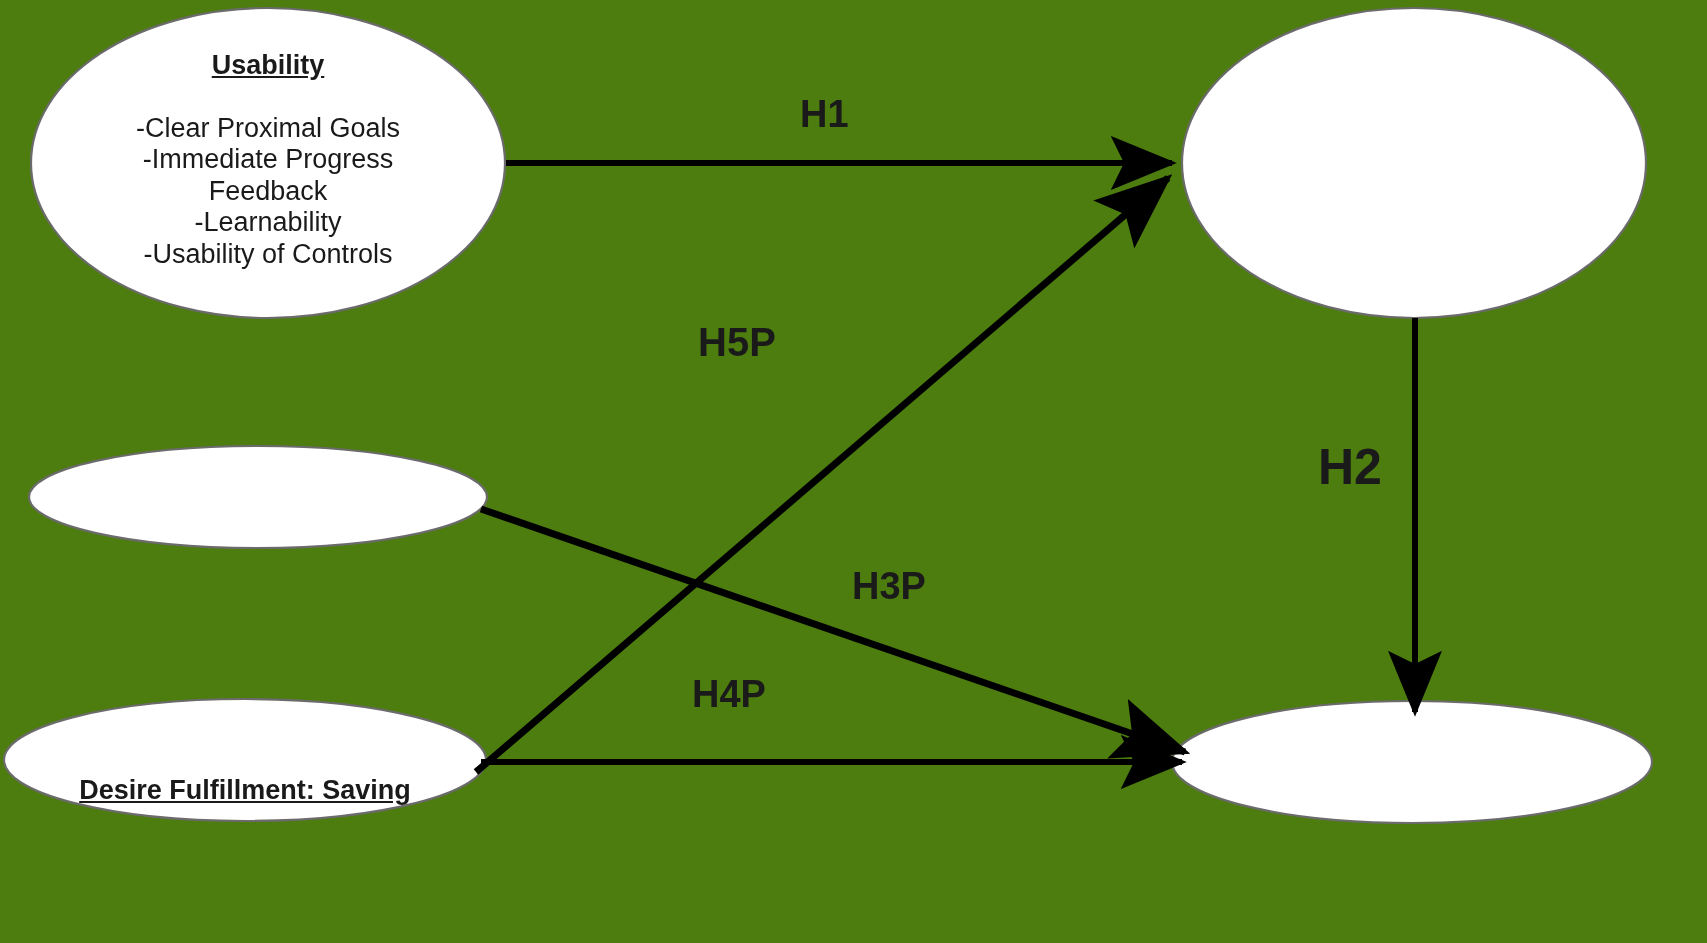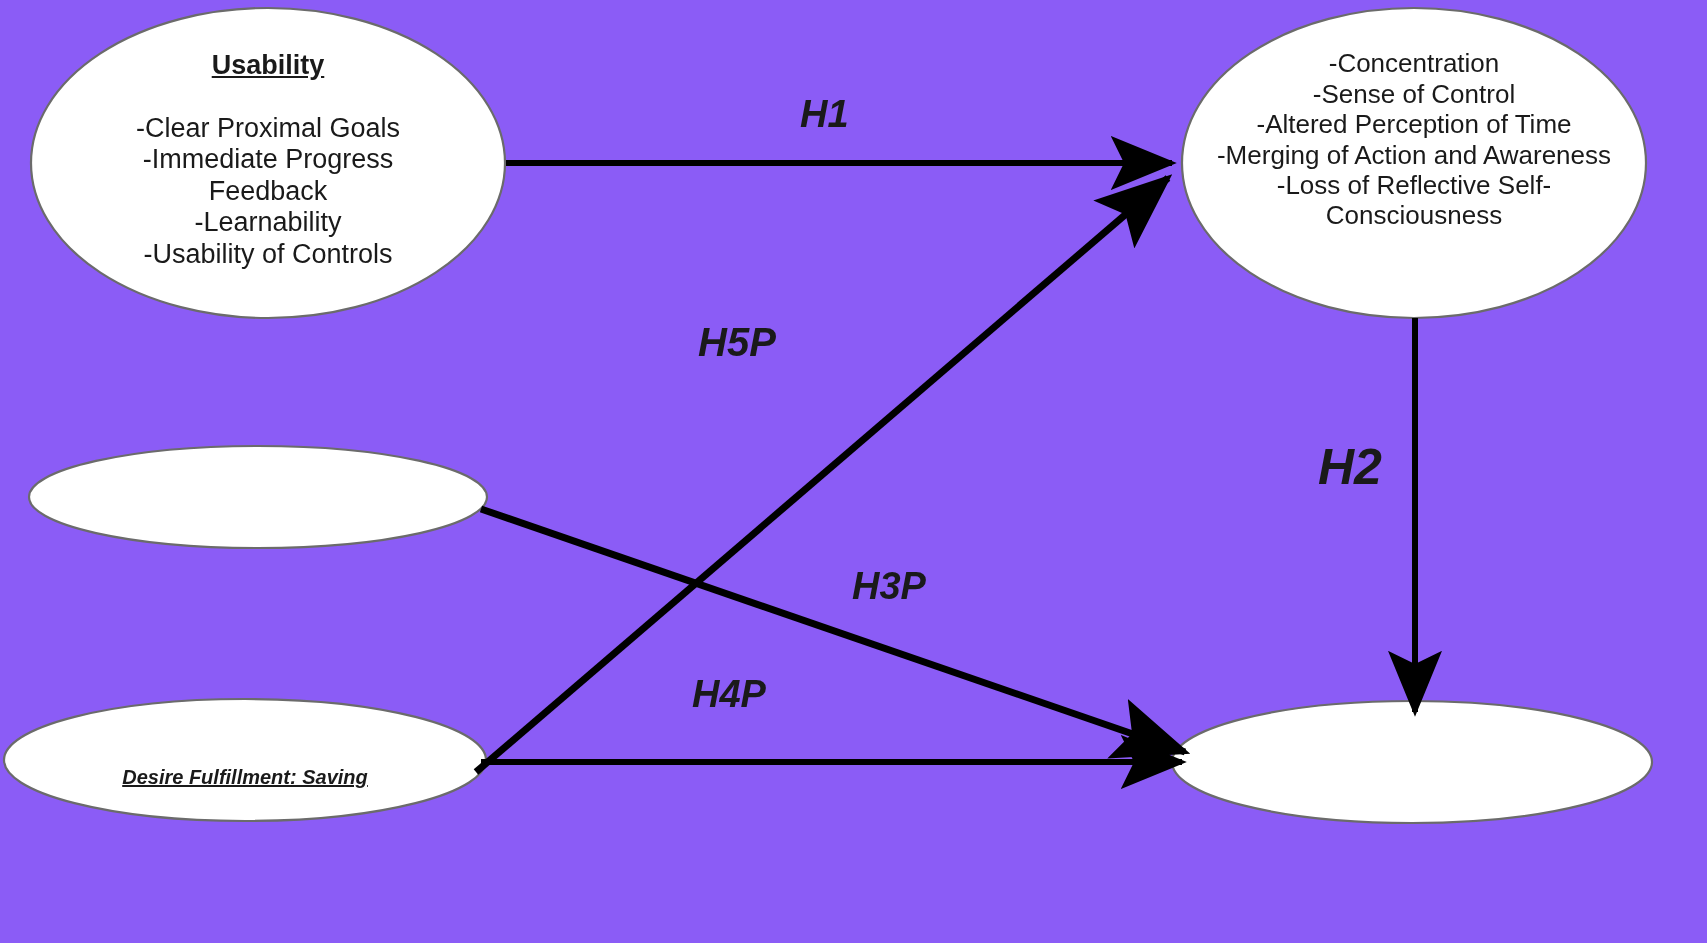--- a/index.html
+++ b/index.html
@@ -4,21 +4,21 @@
 <style>
   html, body {
     margin: 0;
     padding: 0;
     background: #ffffff;
   }
   #canvas {
     position: relative;
     width: 1707px;
     height: 943px;
-    background: #8b5cf6;
+    background: #4d7c0f;
     overflow: hidden;
     font-family: "Liberation Sans", sans-serif;
   }
   svg.layer {
     position: absolute;
     left: 0;
     top: 0;
     width: 1707px;
     height: 943px;
   }
@@ -39,21 +39,20 @@
   .node-items {
     display: block;
     font-weight: normal;
   }
   .edge-label {
     position: absolute;
     font-weight: bold;
     color: #1a1a1a;
     font-family: "Liberation Sans", sans-serif;
     white-space: nowrap;
-    font-style: italic;
   }
 </style>
 </head>
 <body>
 
 <div id="canvas">
 
   <svg class="layer" viewBox="0 0 1707 943">
     <defs>
       <marker id="arrowhead" markerWidth="11" markerHeight="9" refX="10.2" refY="4.5" orient="auto" markerUnits="strokeWidth">
@@ -85,30 +84,24 @@
   <div class="node-label" style="left:48px; top:18px; width:440px; font-size:27px;">
     <span class="node-title">Usability</span>
     <span class="node-items">-Clear Proximal Goals
 -Immediate Progress
 Feedback
 -Learnability
 -Usability of Controls</span>
   </div>
 
   <div class="node-label" style="left:1185px; top:18px; width:458px; font-size:26px;">
-    <span class="node-items">-Concentration
--Sense of Control
--Altered Perception of Time
--Merging of Action and Awareness
--Loss of Reflective Self-
-Consciousness</span>
   </div>
 
 
-  <div class="node-label" style="left:10px; top:743px; width:470px; font-size:20px;font-style:italic;">
+  <div class="node-label" style="left:10px; top:743px; width:470px; font-size:27px;">
     <span class="node-title">Desire Fulfillment: Saving</span>
   </div>
 
 
   <div class="edge-label" style="left:800px; top:93px; font-size:38px;">H1</div>
 
   <div class="edge-label" style="left:1318px; top:438px; font-size:50px;">H2</div>
 
   <div class="edge-label" style="left:852px; top:565px; font-size:38px;">H3P</div>
 

